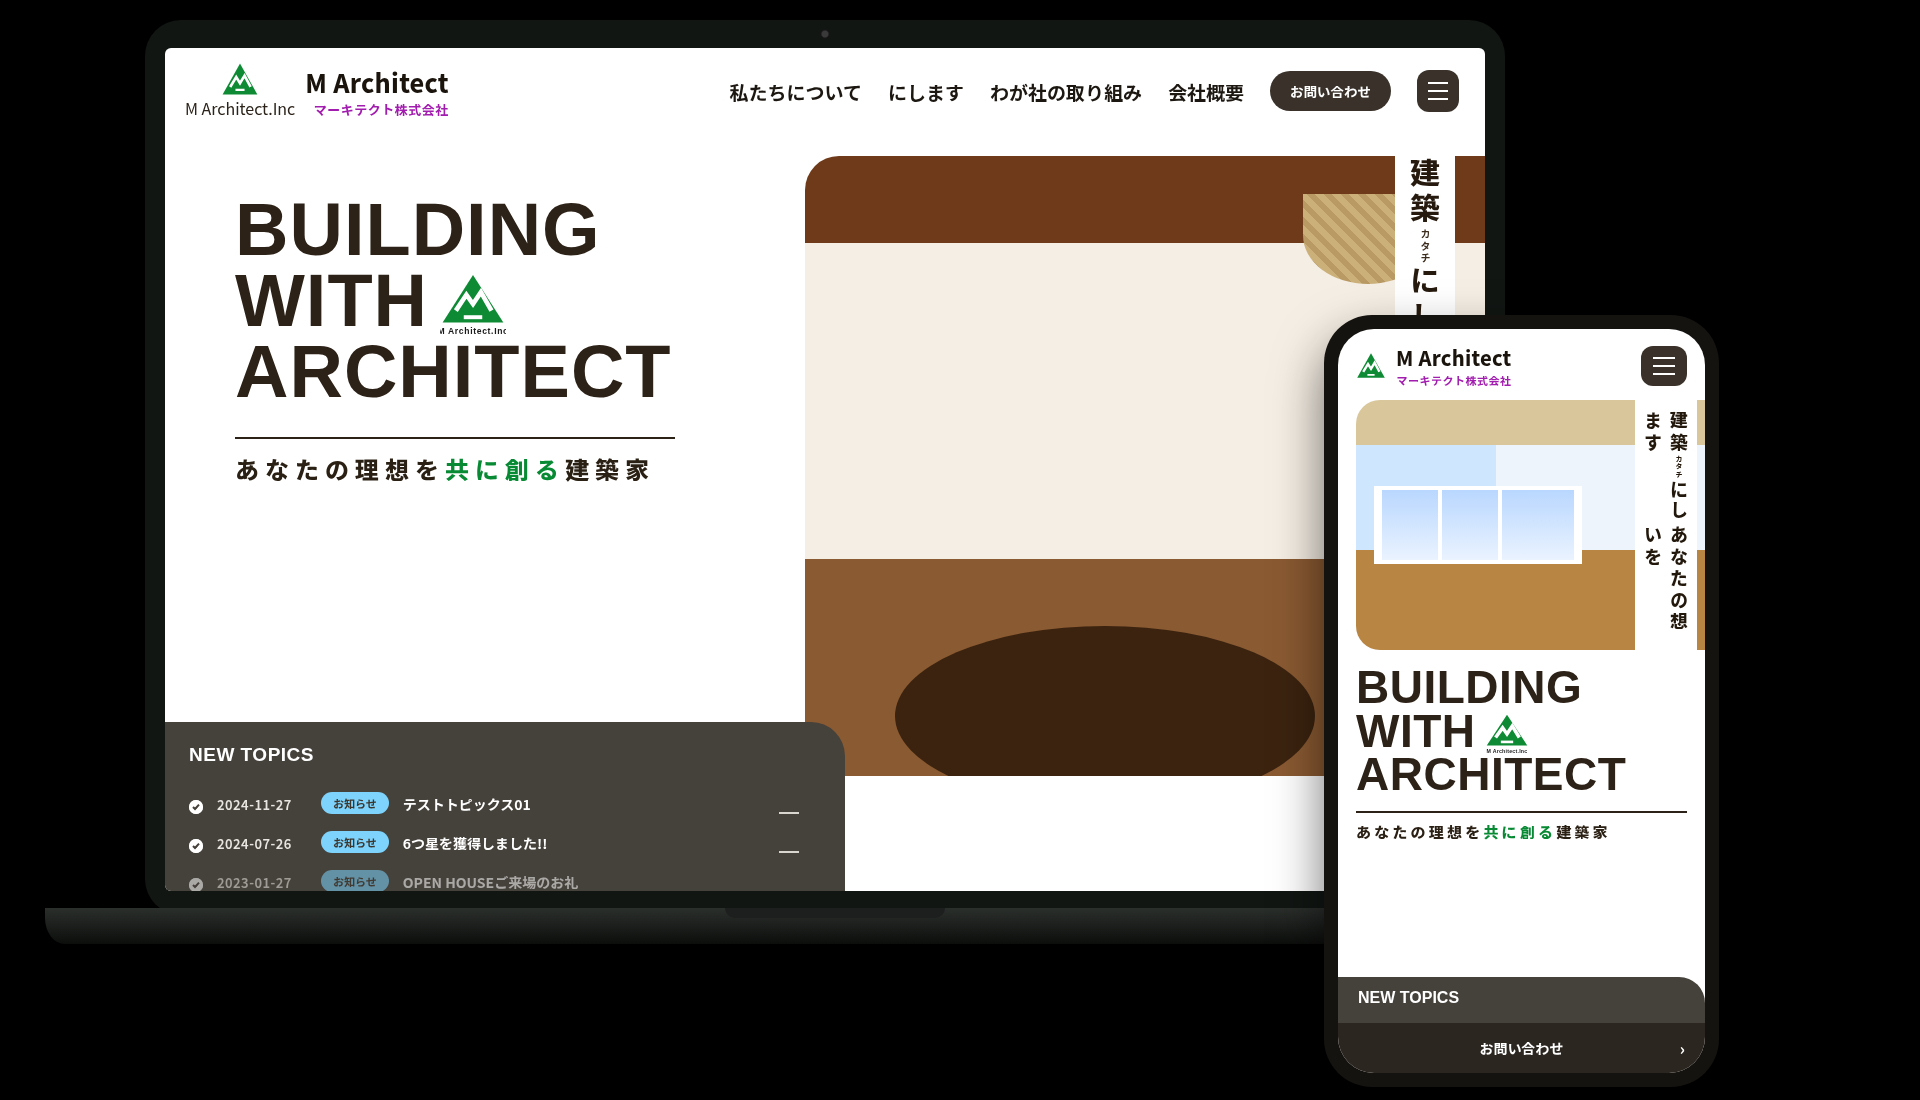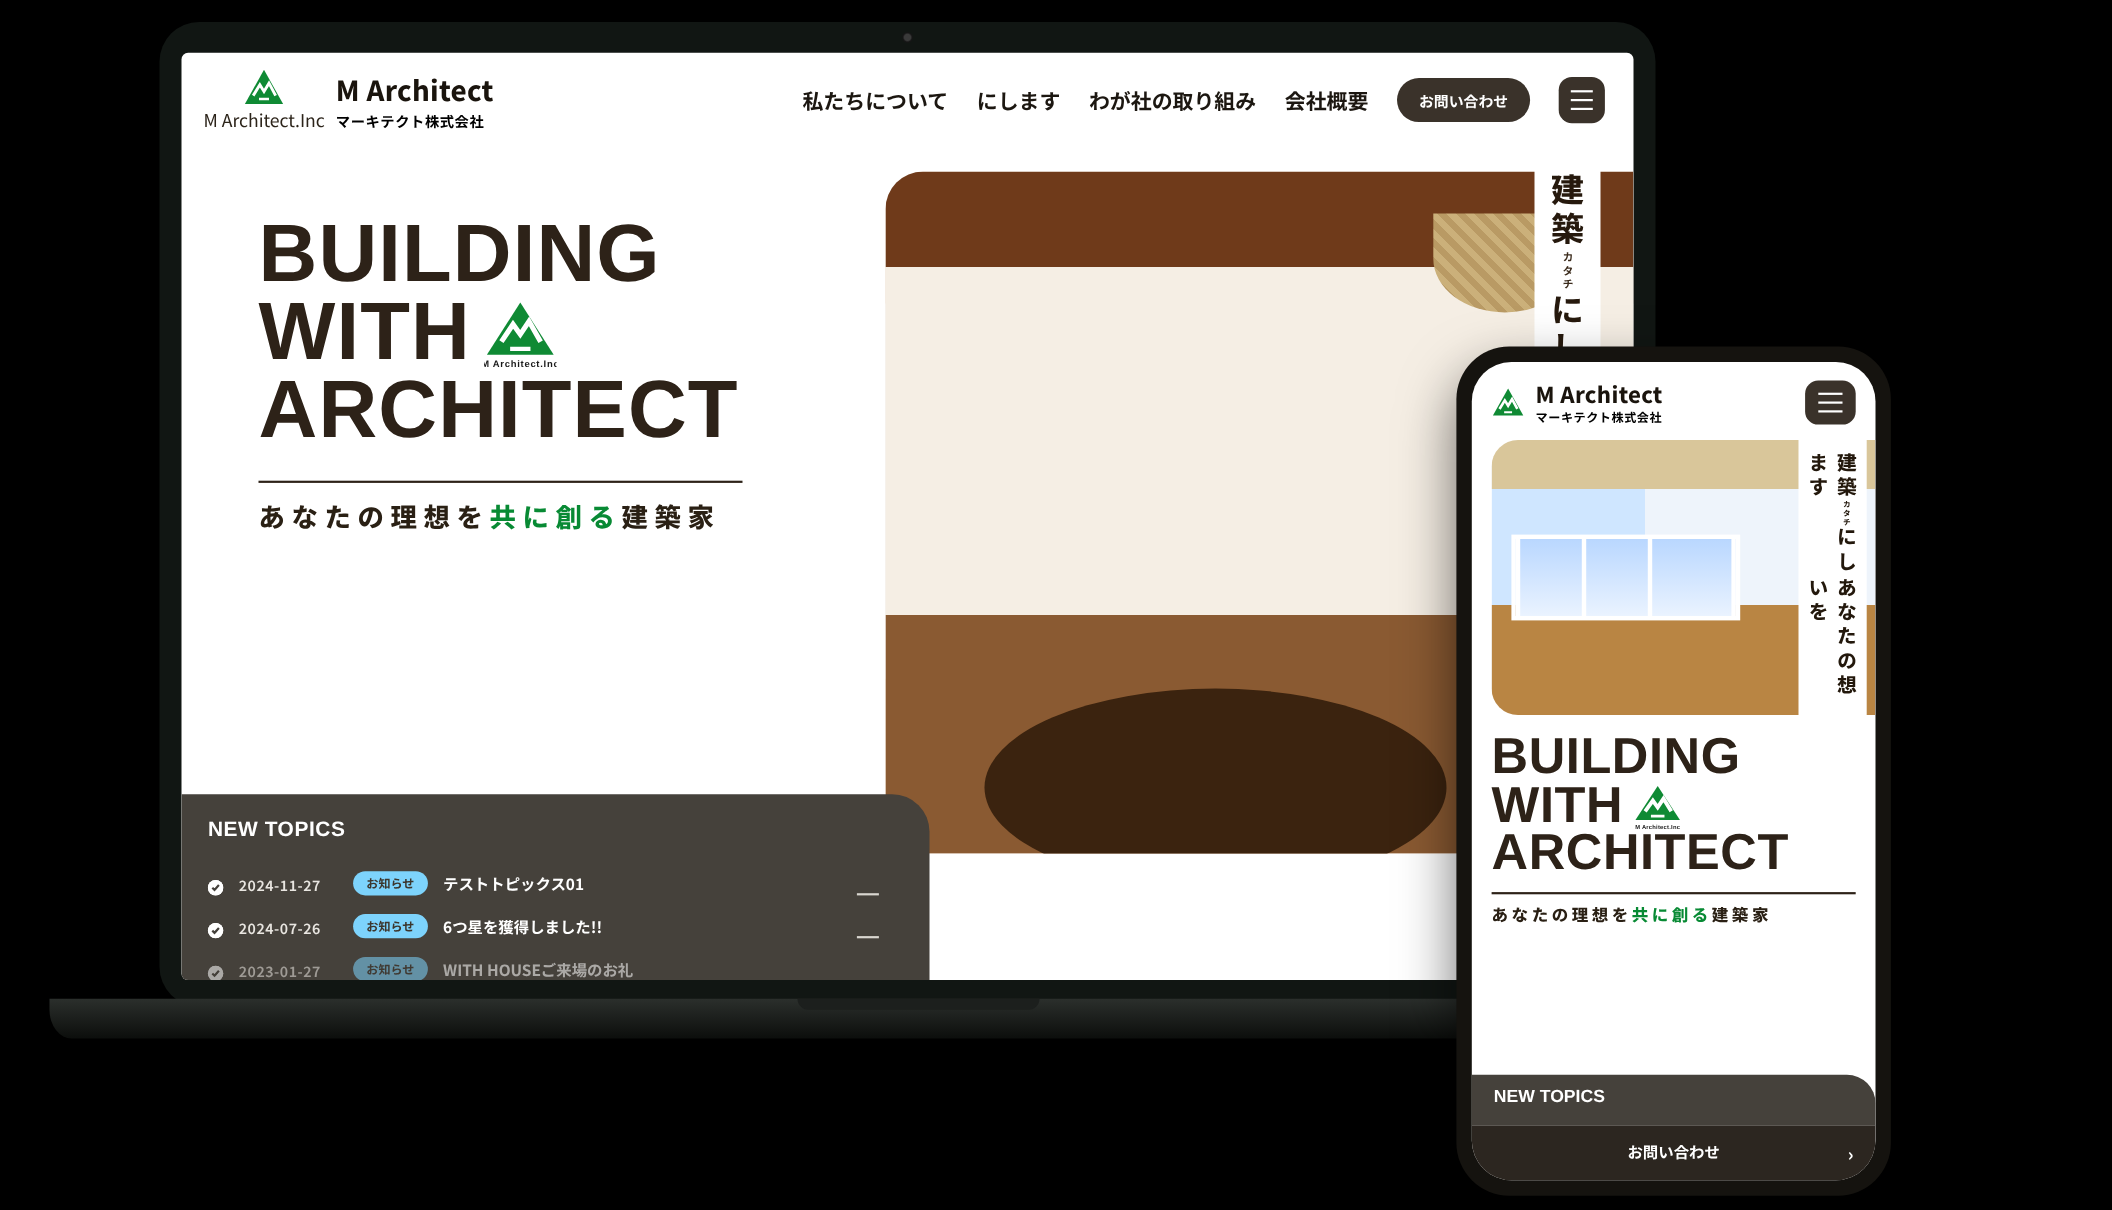--- a/index.html
+++ b/index.html
@@ -50,21 +50,21 @@
     border-radius:0 0 14px 14px;
   }
 
   
   .d-header{
     display:flex; align-items:center; justify-content:space-between;
     height:86px; padding:0 26px 0 20px;
   }
   .brand{ display:flex; align-items:center; gap:10px; }
   .brand-text .b-main{ font-size:25px; font-weight:800; letter-spacing:.3px; color:#1a140d;text-align:center;}
-  .brand-text .b-sub { font-size:13px; font-weight:700; color:#000000; letter-spacing:.5px;}
+  .brand-text .b-sub { font-size:13px; font-weight:700; color:#a21caf; letter-spacing:.5px;text-align:right;}
   .brand-left { display:flex; flex-direction:column; align-items:center; gap:0px;}
   .nav { display:flex; align-items:center; gap:26px; }
   .nav a{ font-size:19px; font-weight:700; color:#1c1711; text-decoration:none; cursor:pointer;}
   .contact-btn{
     background:#3a322a; color:#fff; font-size:13.5px; font-weight:700;
     padding:10px 20px; border-radius:999px; cursor:pointer;
   }
   .burger{
     width:42px; height:42px; border-radius:12px;
     background:#3a322a; display:flex; flex-direction:column;
@@ -373,21 +373,21 @@
         </div>
         <div class="topic-row" style="opacity:.55">
           <span class="dot">
               <svg viewBox="0 0 14 14">
                 <circle cx="7" cy="7" r="7" fill="#fff"></circle>
                 <polyline points="4,7 6,9 10,4.6" fill="none" stroke="#45413b" stroke-width="2"></polyline>
               </svg>
             </span>
           <span class="date">2023-01-27</span>
           <span class="badge">お知らせ</span>
-          <span class="title">WITH HOUSEご来場のお礼</span>
+          <span class="title">OPEN HOUSEご来場のお礼</span>
         </div>
       </div>
 
     </div>
   </div>
   <div class="laptop-base"></div>
 
   <div class="phone">
     <div class="p-screen">
 

